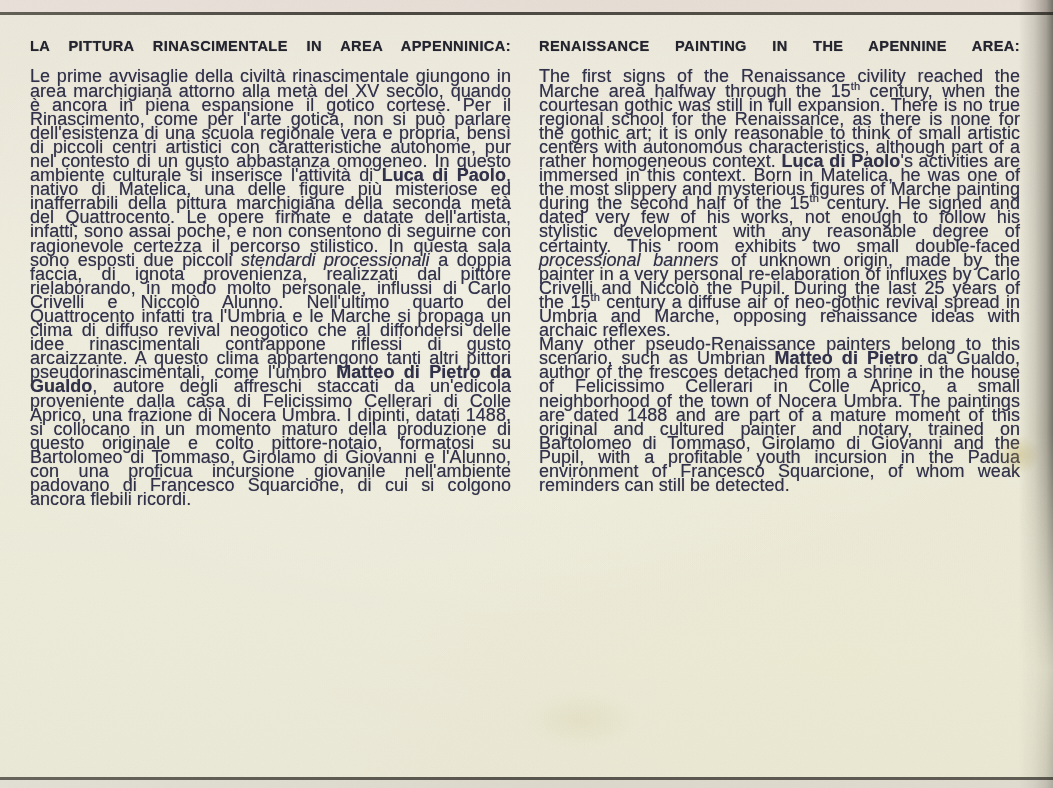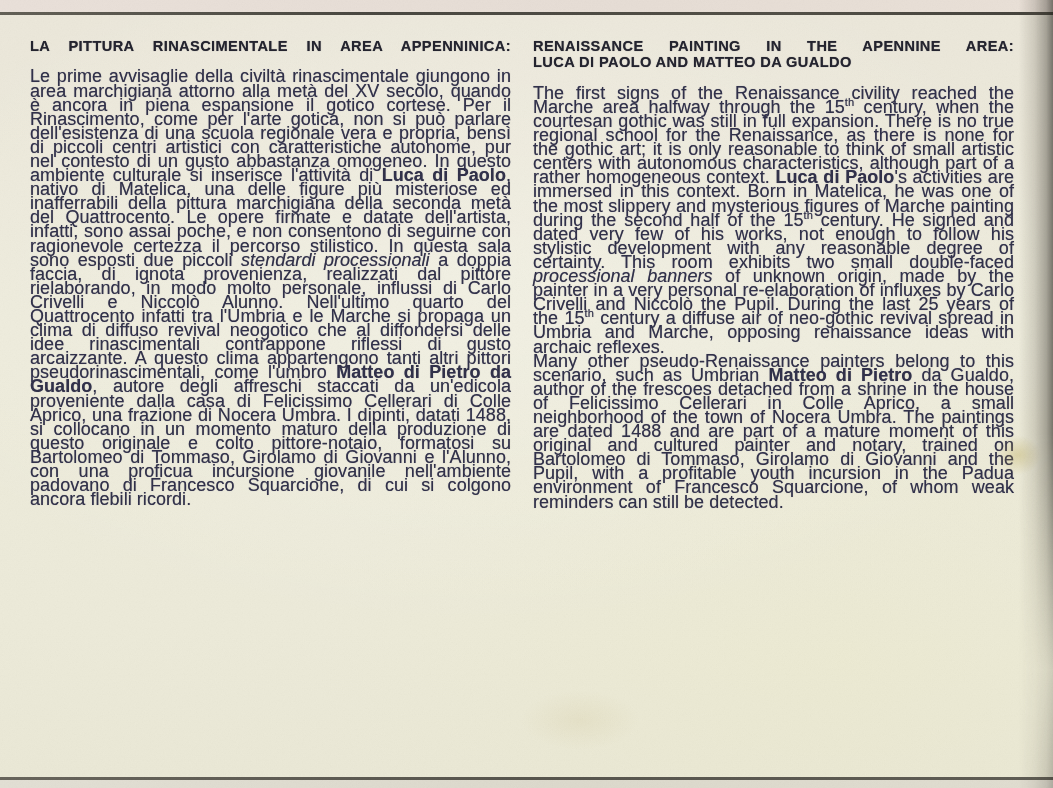--- a/index.html
+++ b/index.html
@@ -55,21 +55,21 @@
     background:radial-gradient(ellipse at center, rgba(185,165,75,.35), rgba(185,165,75,0) 70%);
     pointer-events:none;
   }
   .stain2{
     position:absolute;left:520px;top:690px;width:120px;height:60px;
     background:radial-gradient(ellipse at center, rgba(210,200,160,.25), rgba(210,200,160,0) 70%);
     pointer-events:none;
   }
   .columns{
     position:absolute;top:38px;left:30px;width:1008px;
-    display:flex;gap:22px;
+    display:flex;gap:28px;
     filter:blur(.3px);
   }
   .col{width:481px;}
   .label-title{
     margin:0 0 15px 0;
     font-size:14.6px;
     line-height:16.4px;
     font-weight:bold;
     color:var(--heading-ink);
     letter-spacing:.4px;
@@ -113,21 +113,20 @@
         <span class="title-line1">LA PITTURA RINASCIMENTALE IN AREA APPENNINICA:</span>
       </h1>
       <div class="body-text">
         <p><span>Le prime avvisaglie della civiltà rinascimentale giungono in area marchigiana attorno alla metà del XV secolo, quando è ancora in piena espansione il gotico cortese. Per il Rinascimento, come per l'arte gotica, non si può parlare dell'esistenza di una scuola regionale vera e propria, bensì di piccoli centri artistici con caratteristiche autonome, pur nel contesto di un gusto abbastanza omogeneo. In questo ambiente culturale si inserisce l'attività di </span><b>Luca di Paolo</b><span>, nativo di Matelica, una delle figure più misteriose ed inafferrabili della pittura marchigiana della seconda metà del Quattrocento. Le opere firmate e datate dell'artista, infatti, sono assai poche, e non consentono di seguirne con ragionevole certezza il percorso stilistico. In questa sala sono esposti due piccoli </span><i>stendardi processionali</i><span> a doppia faccia, di ignota provenienza, realizzati dal pittore rielaborando, in modo molto personale, influssi di Carlo Crivelli e Niccolò Alunno. Nell'ultimo quarto del Quattrocento infatti tra l'Umbria e le Marche si propaga un clima di diffuso revival neogotico che al diffondersi delle idee rinascimentali contrappone riflessi di gusto arcaizzante. A questo clima appartengono tanti altri pittori pseudorinascimentali, come l'umbro </span><b>Matteo di Pietro da Gualdo</b><span>, autore degli affreschi staccati da un'edicola proveniente dalla casa di Felicissimo Cellerari di Colle Aprico, una frazione di Nocera Umbra. I dipinti, datati 1488, si collocano in un momento maturo della produzione di questo originale e colto pittore-notaio, formatosi su Bartolomeo di Tommaso, Girolamo di Giovanni e l'Alunno, con una proficua incursione giovanile nell'ambiente padovano di Francesco Squarcione, di cui si colgono ancora flebili ricordi.</span></p>
       </div>
     </div>
 
     <div class="col">
       <h1 class="label-title">
         <span class="title-line1">RENAISSANCE PAINTING IN THE APENNINE AREA:</span>
-        <span class="title-line2">LUCA DI PAOLO AND MATTEO DA GUALDO</span>
       </h1>
       <div class="body-text">
         <p><span>The first signs of the Renaissance civility reached the Marche area halfway through the 15</span><sup>th</sup><span> century, when the courtesan gothic was still in full expansion. There is no true regional school for the Renaissance, as there is none for the gothic art; it is only reasonable to think of small artistic centers with autonomous characteristics, although part of a rather homogeneous context. </span><b>Luca di Paolo</b><span>'s activities are immersed in this context. Born in Matelica, he was one of the most slippery and mysterious figures of Marche painting during the second half of the 15</span><sup>th</sup><span> century. He signed and dated very few of his works, not enough to follow his stylistic development with any reasonable degree of certainty. This room exhibits two small double-faced </span><i>processional banners</i><span> of unknown origin, made by the painter in a very personal re-elaboration of influxes by Carlo Crivelli and Niccolò the Pupil. During the last 25 years of the 15</span><sup>th</sup><span> century a diffuse air of neo-gothic revival spread in Umbria and Marche, opposing renaissance ideas with archaic reflexes.</span></p>
         <p><span>Many other pseudo-Renaissance painters belong to this scenario, such as Umbrian </span><b>Matteo di Pietro</b><span> da Gualdo, author of the frescoes detached from a shrine in the house of Felicissimo Cellerari in Colle Aprico, a small neighborhood of the town of Nocera Umbra. The paintings are dated 1488 and are part of a mature moment of this original and cultured painter and notary, trained on Bartolomeo di Tommaso, Girolamo di Giovanni and the Pupil, with a profitable youth incursion in the Padua environment of Francesco Squarcione, of whom weak reminders can still be detected.</span></p>
       </div>
     </div>
 
   </div>
 
   <div class="stain"></div>

